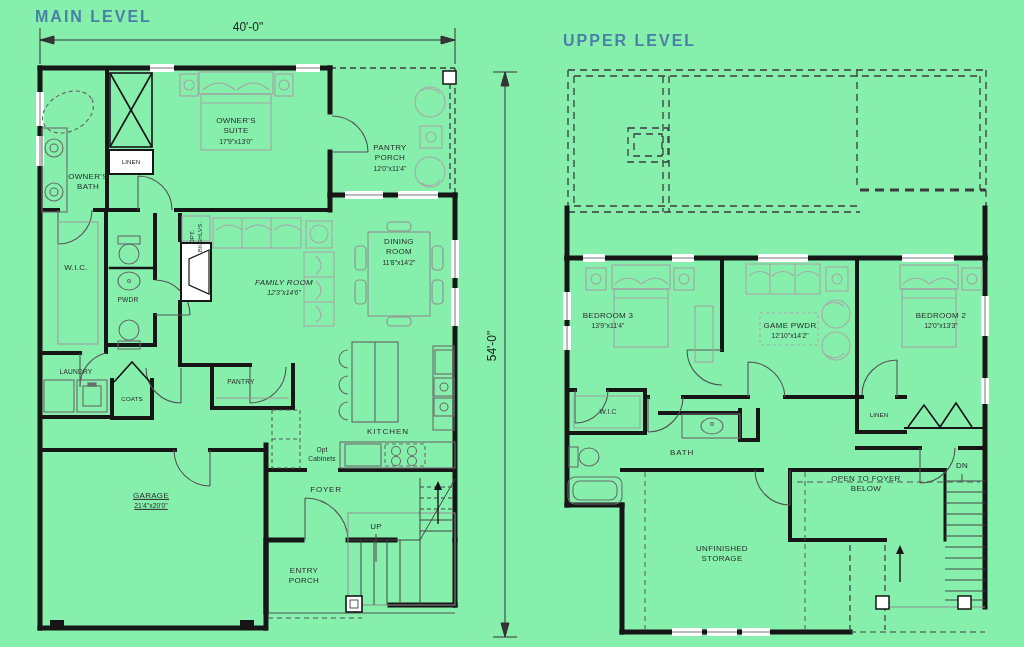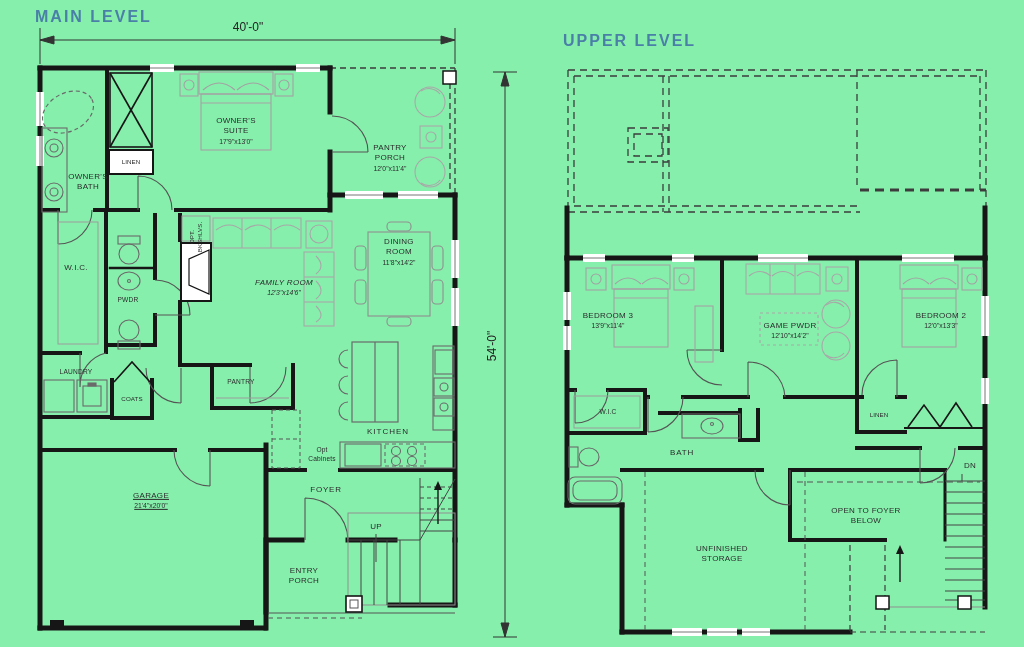--- a/index.html
+++ b/index.html
@@ -519,20 +519,20 @@
   </div>
   <div class="lbl" style="left:682px;top:453px;letter-spacing:.8px;">
     <span>BATH</span>
   </div>
   <div class="lbl xs" style="left:879px;top:415px;">
     <span>LINEN</span>
   </div>
   <div class="lbl" style="left:722px;top:554px;width:76px;">
     <span>UNFINISHED STORAGE</span>
   </div>
-  <div class="lbl" style="left:866px;top:516px;width:100px;">
+  <div class="lbl" style="left:866px;top:484px;width:100px;">
     <span>OPEN TO FOYER BELOW</span>
   </div>
-  <div class="lbl" style="left:962px;top:466px;margin-left:8px;">
+  <div class="lbl" style="left:962px;top:466px;">
     <span>DN</span>
   </div>
 
 </div>
 
 </body></html>

